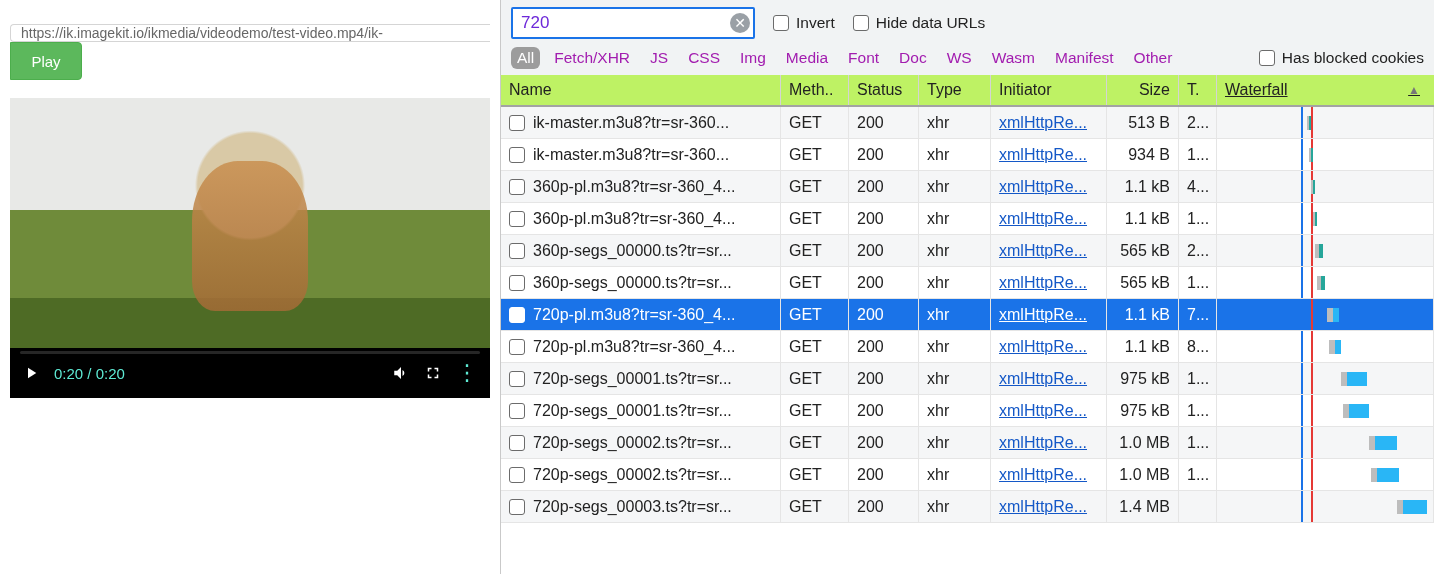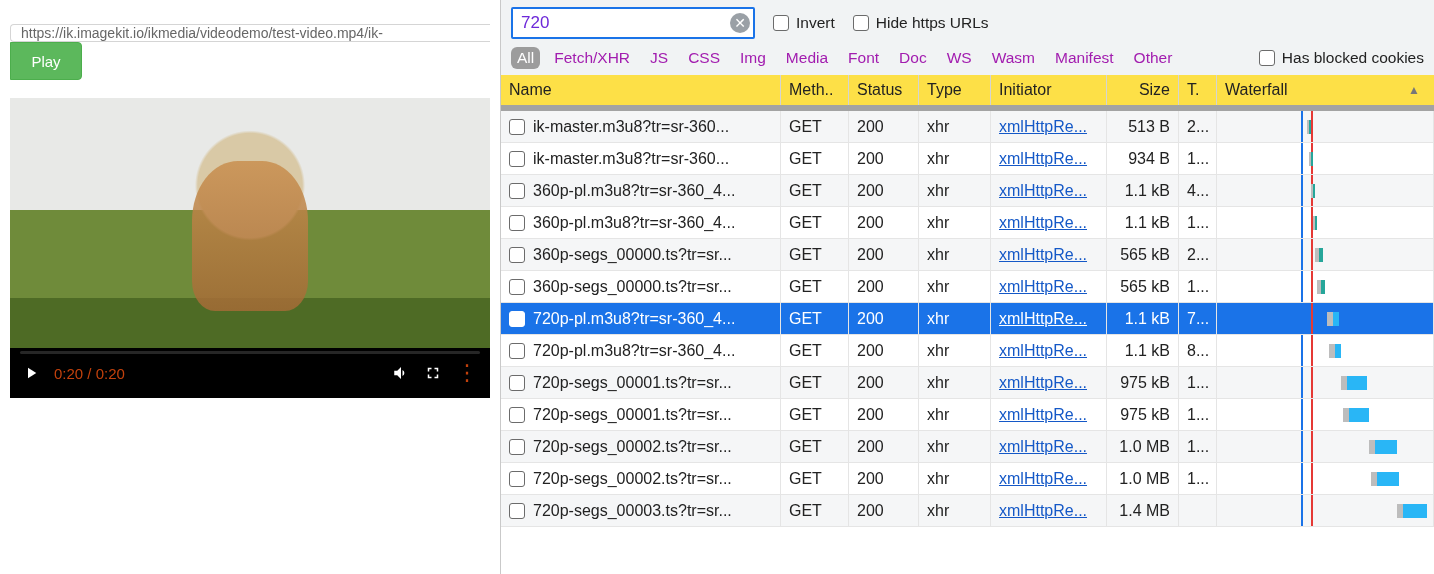--- a/index.html
+++ b/index.html
@@ -88,21 +88,21 @@
     width:24%; height:60%;
     background: linear-gradient(#c98f4f, #a46b36);
     border-radius: 40% 40% 20% 20%;
     opacity:.85;
   }
   .video-controls {
     position: absolute;
     left: 0; right: 0; bottom: 0;
     height: 50px;
     background: rgba(0,0,0,0.85);
-    color: #c2410c;
+    color: #5eead4;
     display: flex;
     align-items: center;
     padding: 0 12px;
     gap: 14px;
     font-size: 15px;
   }
   .vc-spacer { flex: 1; }
   .vc-icon { width: 18px; height: 18px; fill: #fff; cursor: pointer; }
   .vc-dots { font-size: 22px; line-height:18px; cursor:pointer; }
   .progress {
@@ -193,41 +193,41 @@
   }
   
   .net-table {
     flex:1;
     overflow: hidden;
     background: #fff;
     font-size: 16px;
   }
   .net-head {
     display: flex;
-    background: #fde047;
-    border-bottom: 6px solid #a3a3a3;
+    background: #bef264;
+    border-bottom: 2px solid #a3a3a3;
     font-weight: 400;
     color: #222;
   }
   .cell {
     padding: 6px 8px;
     border-right: 1px solid #d4d4d4;
     overflow: hidden;
     text-overflow: ellipsis;
     white-space: nowrap;
   }
   .c-name { width: 280px; display:flex; align-items:center; gap:8px;}
   .c-meth { width: 68px; }
   .c-stat { width: 70px; }
   .c-type { width: 72px; }
   .c-init { width: 116px; }
   .c-size { width: 72px; text-align: right;}
   .c-time { width: 38px; }
   .c-wf   { flex:1; border-right:none; position:relative;}
-  .net-head .c-wf { display:flex; align-items:center; justify-content:space-between;}
+  .net-head .c-wf { display:flex; align-items:center; justify-content:space-between;text-decoration:underline;}
   .sort-arrow { color:#777; font-size:12px; margin-right:6px;}
   .row {
     display: flex;
     border-bottom: 1px solid #e5e5e5;
     background: #fff;
     height: 32px;
     align-items:center;
   }
   .row:nth-child(odd) { background: #f5f6f7; }
   .row .cell { border-right: 1px solid #e5e5e5; height:100%; display:flex;align-items:center;}
@@ -287,21 +287,21 @@
     <div class="filter-wrap">
       <input class="filter-input" value="720" style="">
       <div class="clear-btn">✕</div>
     </div>
     <label class="chk">
       <span class="box"></span>
       <span>Invert</span>
     </label>
     <label class="chk">
       <span class="box"></span>
-      <span>Hide https URLs</span>
+      <span>Hide data URLs</span>
     </label>
   </div>
 
   <div class="toolbar2" id="type-filters">
 
     <span class="type-btn active">All</span>
       <span class="type-btn">Fetch/XHR</span>
       <span class="type-btn">JS</span>
       <span class="type-btn">CSS</span>
       <span class="type-btn">Img</span>

